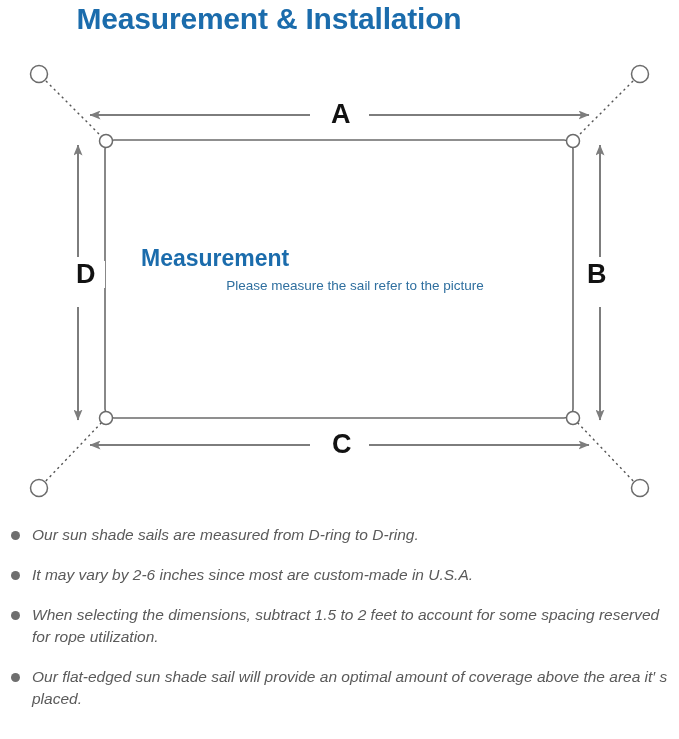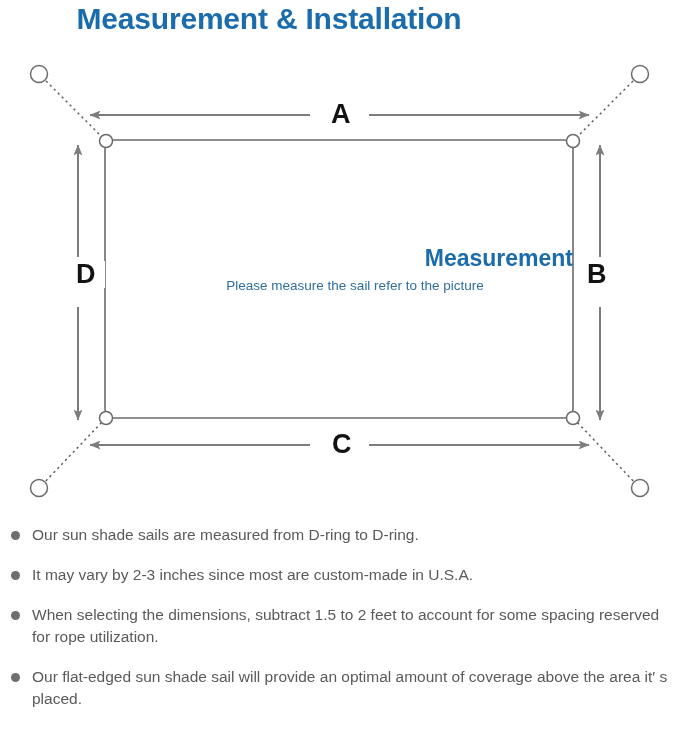--- a/index.html
+++ b/index.html
@@ -42,25 +42,26 @@
   .diagram svg {
     display: block;
   }
 
   
   .sail-heading {
     position: absolute;
     left: 105px;
     top: 200px;
     width: 468px;
-    text-align: right;
+    text-align: left;
     font-size: 23px;
     font-weight: bold;
     color: #1b6cac;
     white-space: nowrap;
+    padding-left: 36px;
   }
   .sail-sub {
     position: absolute;
     left: 105px;
     top: 233px;
     width: 500px;
     text-align: center;
     font-size: 13.5px;
     font-weight: normal;
     color: #2f6f9f;
@@ -103,20 +104,21 @@
     left: 11px;
     top: 7px;
     width: 9px;
     height: 9px;
     border-radius: 50%;
     background: #6e6e6e;
   }
   .note .note-text {
     display: block;
     padding-right: 4px;
+    font-style: italic;
   }
 </style>
 </head>
 <body>
 
 <div class="title">Measurement &amp; Installation</div>
 
 <div class="diagram">
 
   <svg width="679" height="470" viewBox="0 0 679 470">
@@ -173,21 +175,21 @@
   <div class="sail-sub">Please measure the sail refer to the picture</div>
 </div>
 
 <div class="notes">
   <div class="note">
     <span class="bullet"></span>
     <span class="note-text">Our sun shade sails are measured from D-ring to D-ring.</span>
   </div>
   <div class="note">
     <span class="bullet"></span>
-    <span class="note-text">It may vary by 2-3 inches since most are custom-made in U.S.A.</span>
+    <span class="note-text">It may vary by 2-6 inches since most are custom-made in U.S.A.</span>
   </div>
   <div class="note">
     <span class="bullet"></span>
     <span class="note-text">When selecting the dimensions, subtract 1.5 to 2 feet to account for some spacing reserved for rope utilization.</span>
   </div>
   <div class="note">
     <span class="bullet"></span>
     <span class="note-text">Our flat-edged sun shade sail will provide an optimal amount of coverage above the area it′ s placed.</span>
   </div>
 </div>

